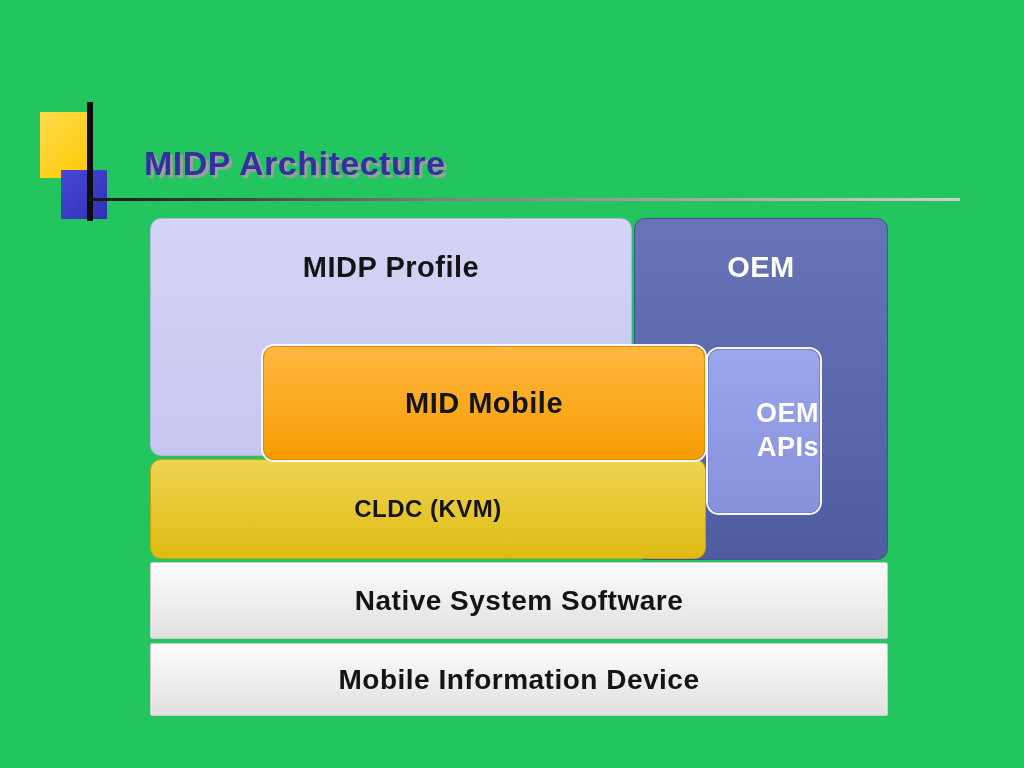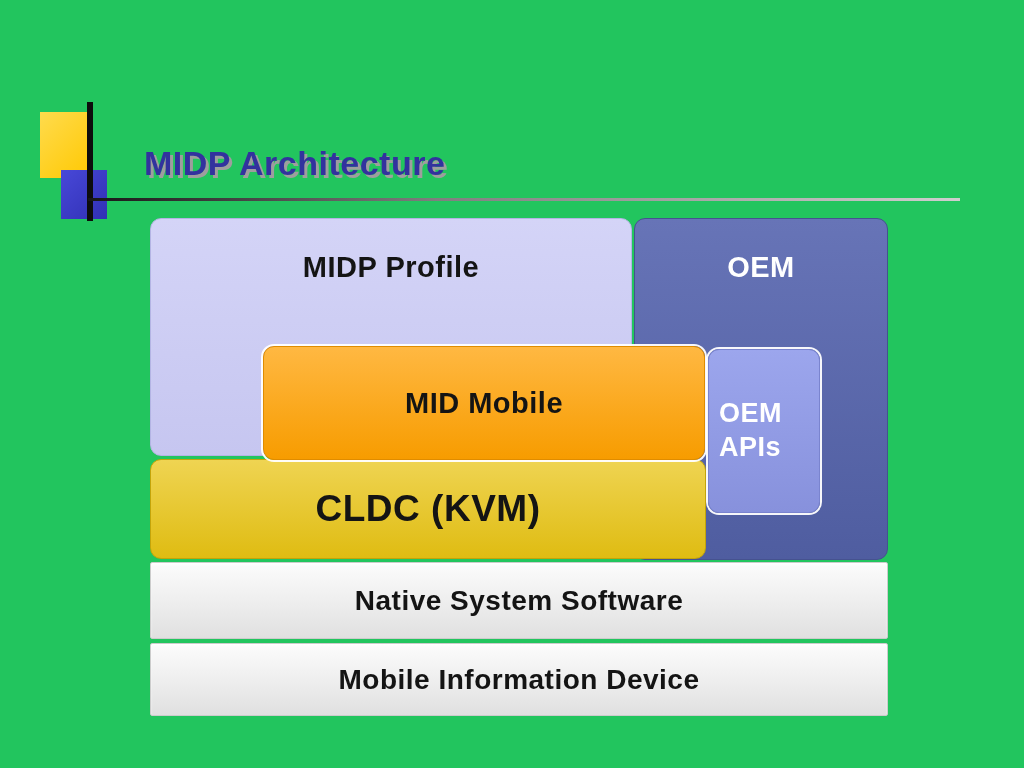--- a/index.html
+++ b/index.html
@@ -21,39 +21,39 @@
     text-shadow:3px 3px 0 #9e9e9e;}
   .hrule{position:absolute;left:88px;top:198px;width:872px;height:3px;
     background:linear-gradient(to right,#161616,#7f7f7f 40%,#cfcfcf 100%);}
 
   
   .diagram{position:absolute;left:0;top:0;width:100%;height:100%;}
   .block{
     position:absolute;border-radius:11px;display:flex;box-sizing:border-box;
     font-weight:bold;letter-spacing:.5px;
   }
-  .blabel{display:block;}
+  .blabel{display:block;text-align:right;}
 
   .midp{left:150px;top:218px;width:482px;height:238px;
     background:linear-gradient(180deg,#d4d4f7 0%,#c6c6f0 100%);
     border:1px solid #b4b4e4;
     justify-content:center;align-items:flex-start;padding-top:32px;
     font-size:29px;color:#141414;}
 
   .oem{left:634px;top:218px;width:254px;height:342px;
     background:linear-gradient(180deg,#6774b7 0%,#4f5da0 100%);
     border:1px solid #45528f;
     justify-content:center;align-items:flex-start;padding-top:32px;
     font-size:29px;color:#ffffff;}
 
   .cldc{left:150px;top:459px;width:556px;height:100px;
     background:linear-gradient(180deg,#efd452 0%,#dfbc12 100%);
     border:1px solid #c4a409;
     justify-content:center;align-items:center;
-    font-size:37px;color:#141414;}
+    font-size:24px;color:#141414;}
 
   .mid{left:263px;top:346px;width:442px;height:114px;
     background:linear-gradient(180deg,#ffb842 0%,#f79c00 100%);
     border:1px solid #e08c00;
     box-shadow:0 0 0 2px rgba(255,255,255,.95);
     justify-content:center;align-items:center;
     font-size:29px;color:#141414;}
 
   .oemapis{left:708px;top:349px;width:112px;height:164px;
     background:linear-gradient(180deg,#9ca6ed 0%,#8791dc 100%);

